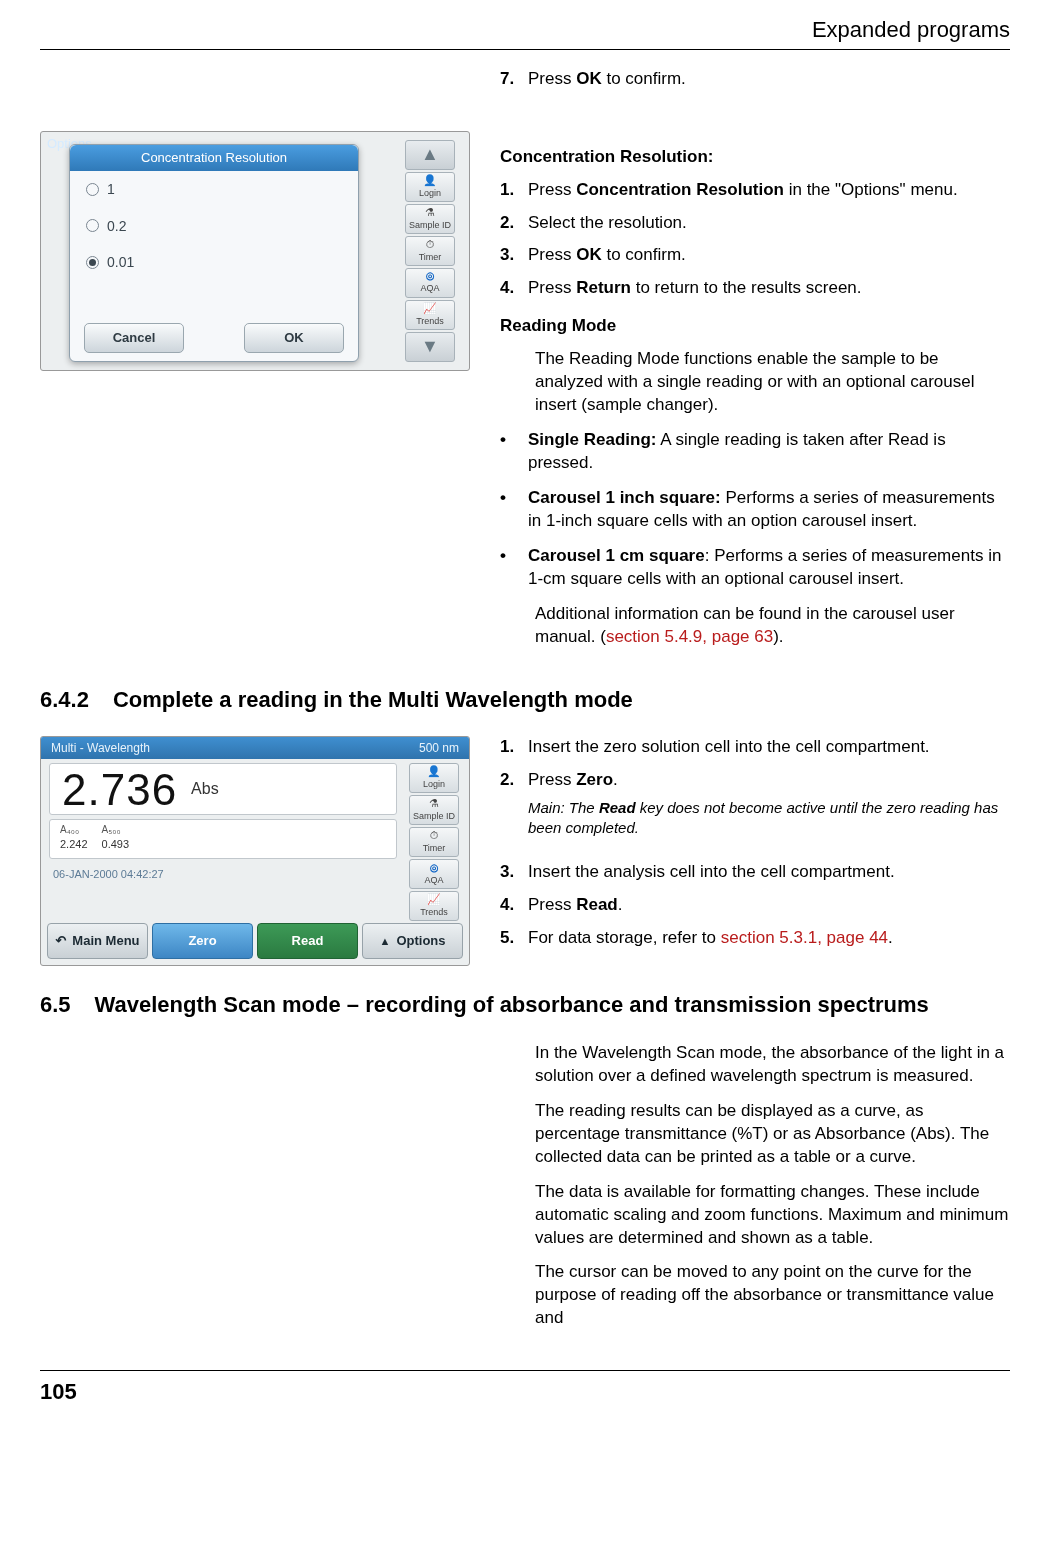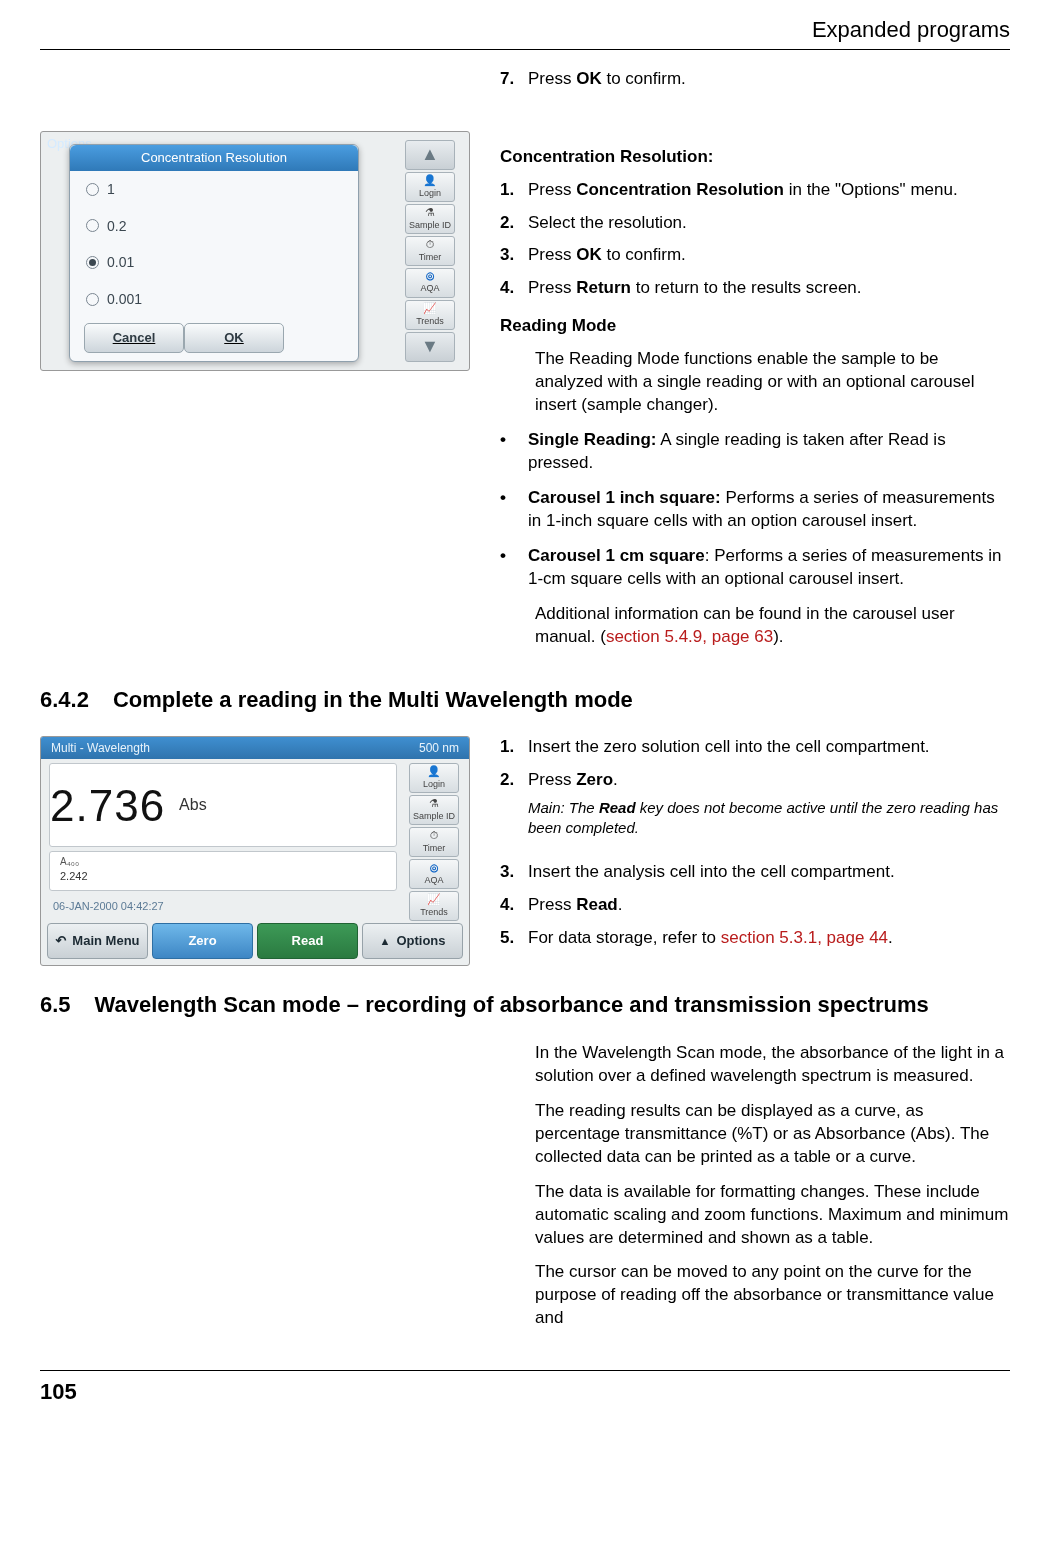--- a/index.html
+++ b/index.html
@@ -64,21 +64,21 @@
     box-shadow: 0 2px 6px rgba(0,0,0,0.3);
   }
   .dialog-title {
     height: 26px; background: linear-gradient(#4a9de0,#2f79b8);
     color: #fff; font-size: 13px; text-align: center; line-height: 26px;
     border-radius: 6px 6px 0 0;
   }
   .radio-row { display: flex; align-items: center; gap: 8px; padding: 9px 16px; color:#3b4750; font-size:14px;}
   .radio { width:13px; height:13px; border:1.5px solid #7a8691; border-radius:50%; display:inline-block; position:relative; }
   .radio.sel::after { content:""; position:absolute; inset:2px; background:#3b4750; border-radius:50%; }
-  .dialog-btns { position:absolute; bottom:8px; left:0; right:16px; display:flex; justify-content:flex-start; padding:0 14px;text-decoration:underline; }
+  .dialog-btns { position:absolute; bottom:8px; left:0; right:0; display:flex; justify-content:space-between; padding:0 14px; }
   .dbtn {
     width: 100px; height: 30px; background: linear-gradient(#f9fbfc,#cdd5db);
     border:1px solid #9aa7af; border-radius:5px; display:flex; align-items:center; justify-content:center;
     font-size:13px; color:#2e3a42; font-weight:bold;
   }
   .side-strip {
     position:absolute; top:8px; right:14px; width:50px; display:flex; flex-direction:column; gap:2px;
   }
   .mini {
     height:30px; background:linear-gradient(#f5f7f8,#d7dde1); border:1px solid #a8b2b9; border-radius:3px;
@@ -89,28 +89,28 @@
   .mini.aqa .ic { color:#0860c4; font-weight:bold; font-size:10px;}
 
   
   .shot2 { height: 230px; }
   .mw-header {
     height:22px; background:linear-gradient(#3f8fd0,#2f73ad); color:#e8f3fb; font-size:12px;
     display:flex; justify-content:space-between; align-items:center; padding:0 10px;
   }
   .mw-main { position:absolute; top:26px; left:8px; right:72px; }
   .mw-reading {
-    background:#fff; border:1px solid #c1c7cc; border-radius:3px; height:84px;
-    display:flex; align-items:center; padding:0 0;
+    background:#fff; border:1px solid #c1c7cc; border-radius:3px; height:52px;
+    display:flex; align-items:center; padding:0 12px;
   }
   .mw-val { font-size:44px; font-weight:500; letter-spacing:1px; color:#111; }
   .mw-unit { font-size:16px; color:#333; margin-left:14px; }
   .mw-sub {
     margin-top:4px; background:#fff; border:1px solid #c1c7cc; border-radius:3px; height:40px;
-    display:flex; align-items:flex-start; gap:46px; padding:3px 10px; font-size:11px; color:#333;flex-direction:column;
+    display:flex; align-items:flex-start; gap:14px; padding:3px 10px; font-size:11px; color:#333;
   }
   .mw-sub .blk { display:flex; flex-direction:column; }
   .mw-sub .h { font-size:10px; color:#555;}
   .mw-datetime { margin-top:8px; font-size:11px; color:#5c7b96; padding-left:4px;}
   .mw-bottom {
     position:absolute; bottom:6px; left:6px; right:6px; height:36px; display:flex; gap:4px;
   }
   .bbtn {
     flex:1; border-radius:4px; display:flex; align-items:center; justify-content:center;
     font-size:13px; color:#1c2a33; gap:6px; border:1px solid #97a2a9;
@@ -154,24 +154,20 @@
             <span class="radio"></span>
             <span>1</span>
           </div>
         <div class="radio-row">
             <span class="radio"></span>
             <span>0.2</span>
           </div>
         <div class="radio-row">
             <span class="radio sel"></span>
             <span>0.01</span>
-          </div>
-        <div class="radio-row">
-            <span class="radio"></span>
-            <span>0.001</span>
           </div>
         <div class="dialog-btns">
           <div class="dbtn">Cancel</div>
           <div class="dbtn">OK</div>
         </div>
       </div>
       <div class="side-strip">
         <div class="mini arrow">▲</div>
         <div class="mini">
             <span class="ic">👤</span>

